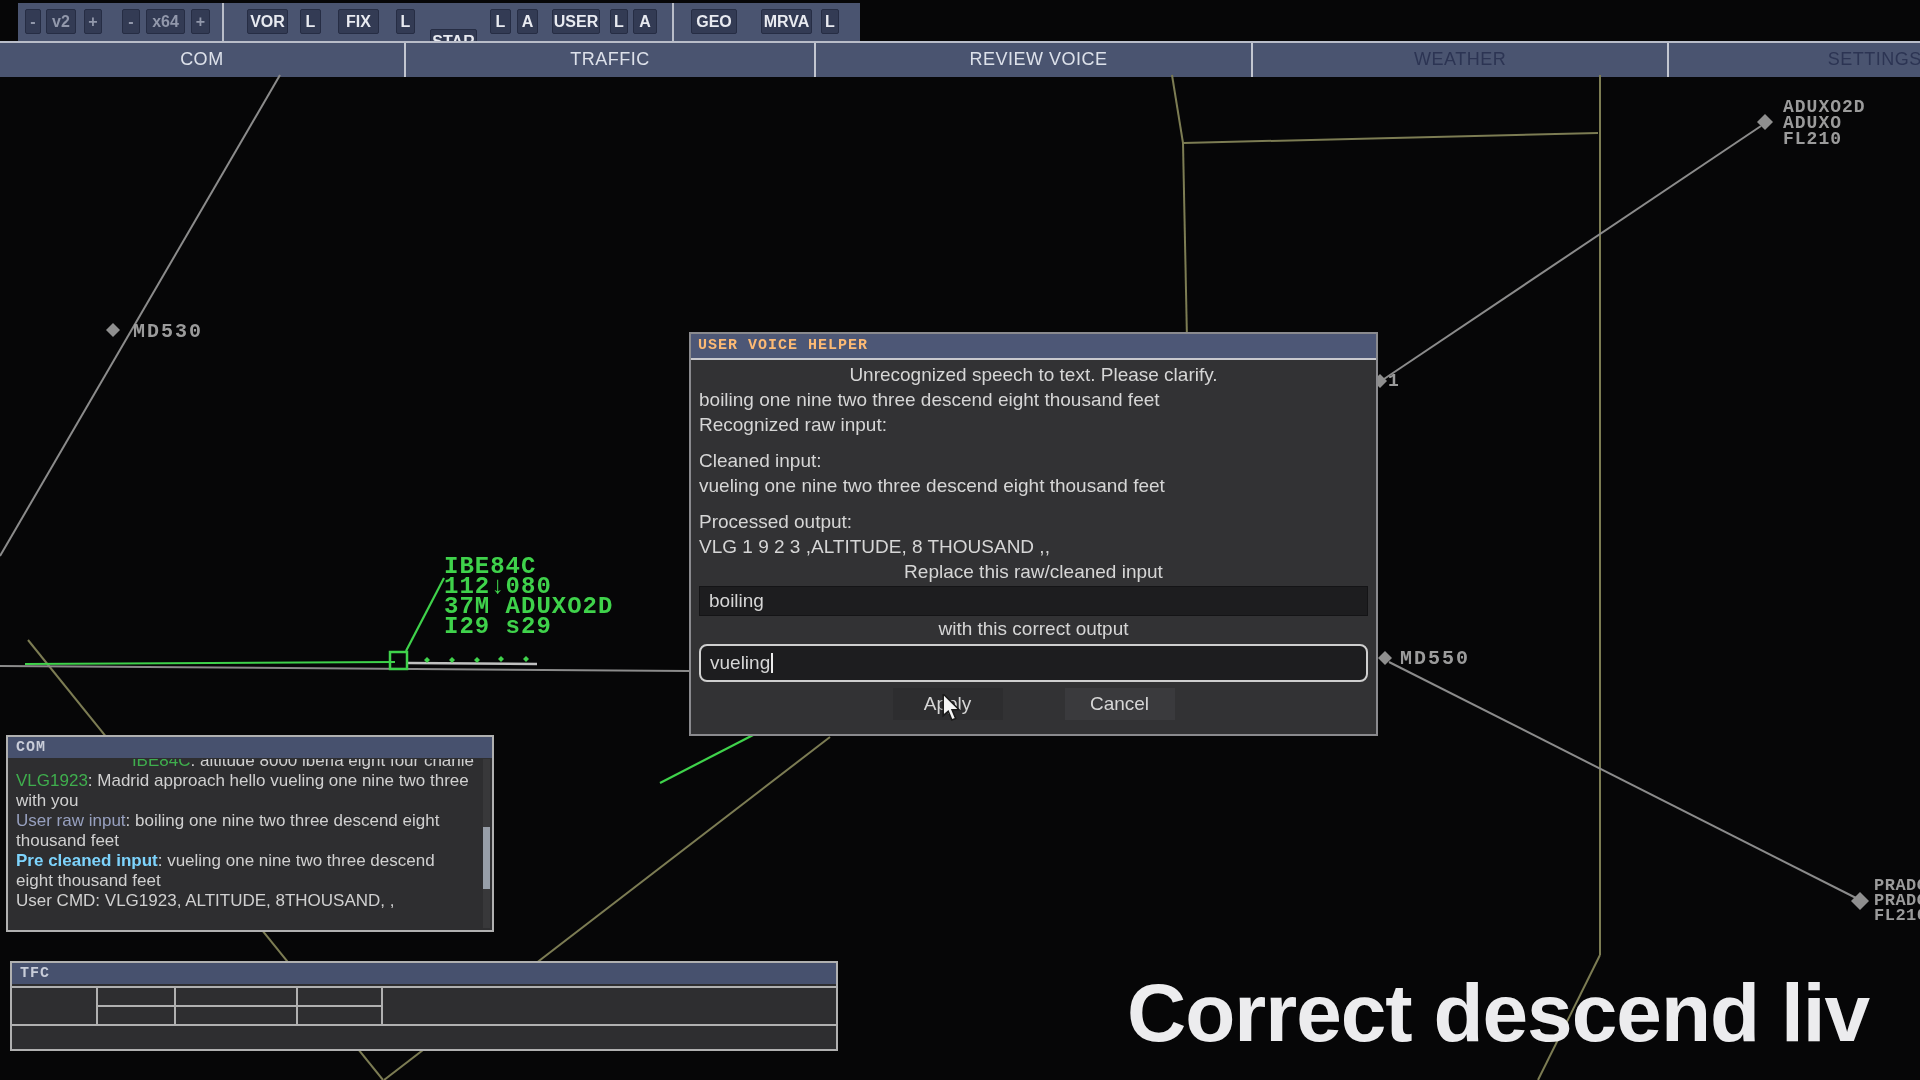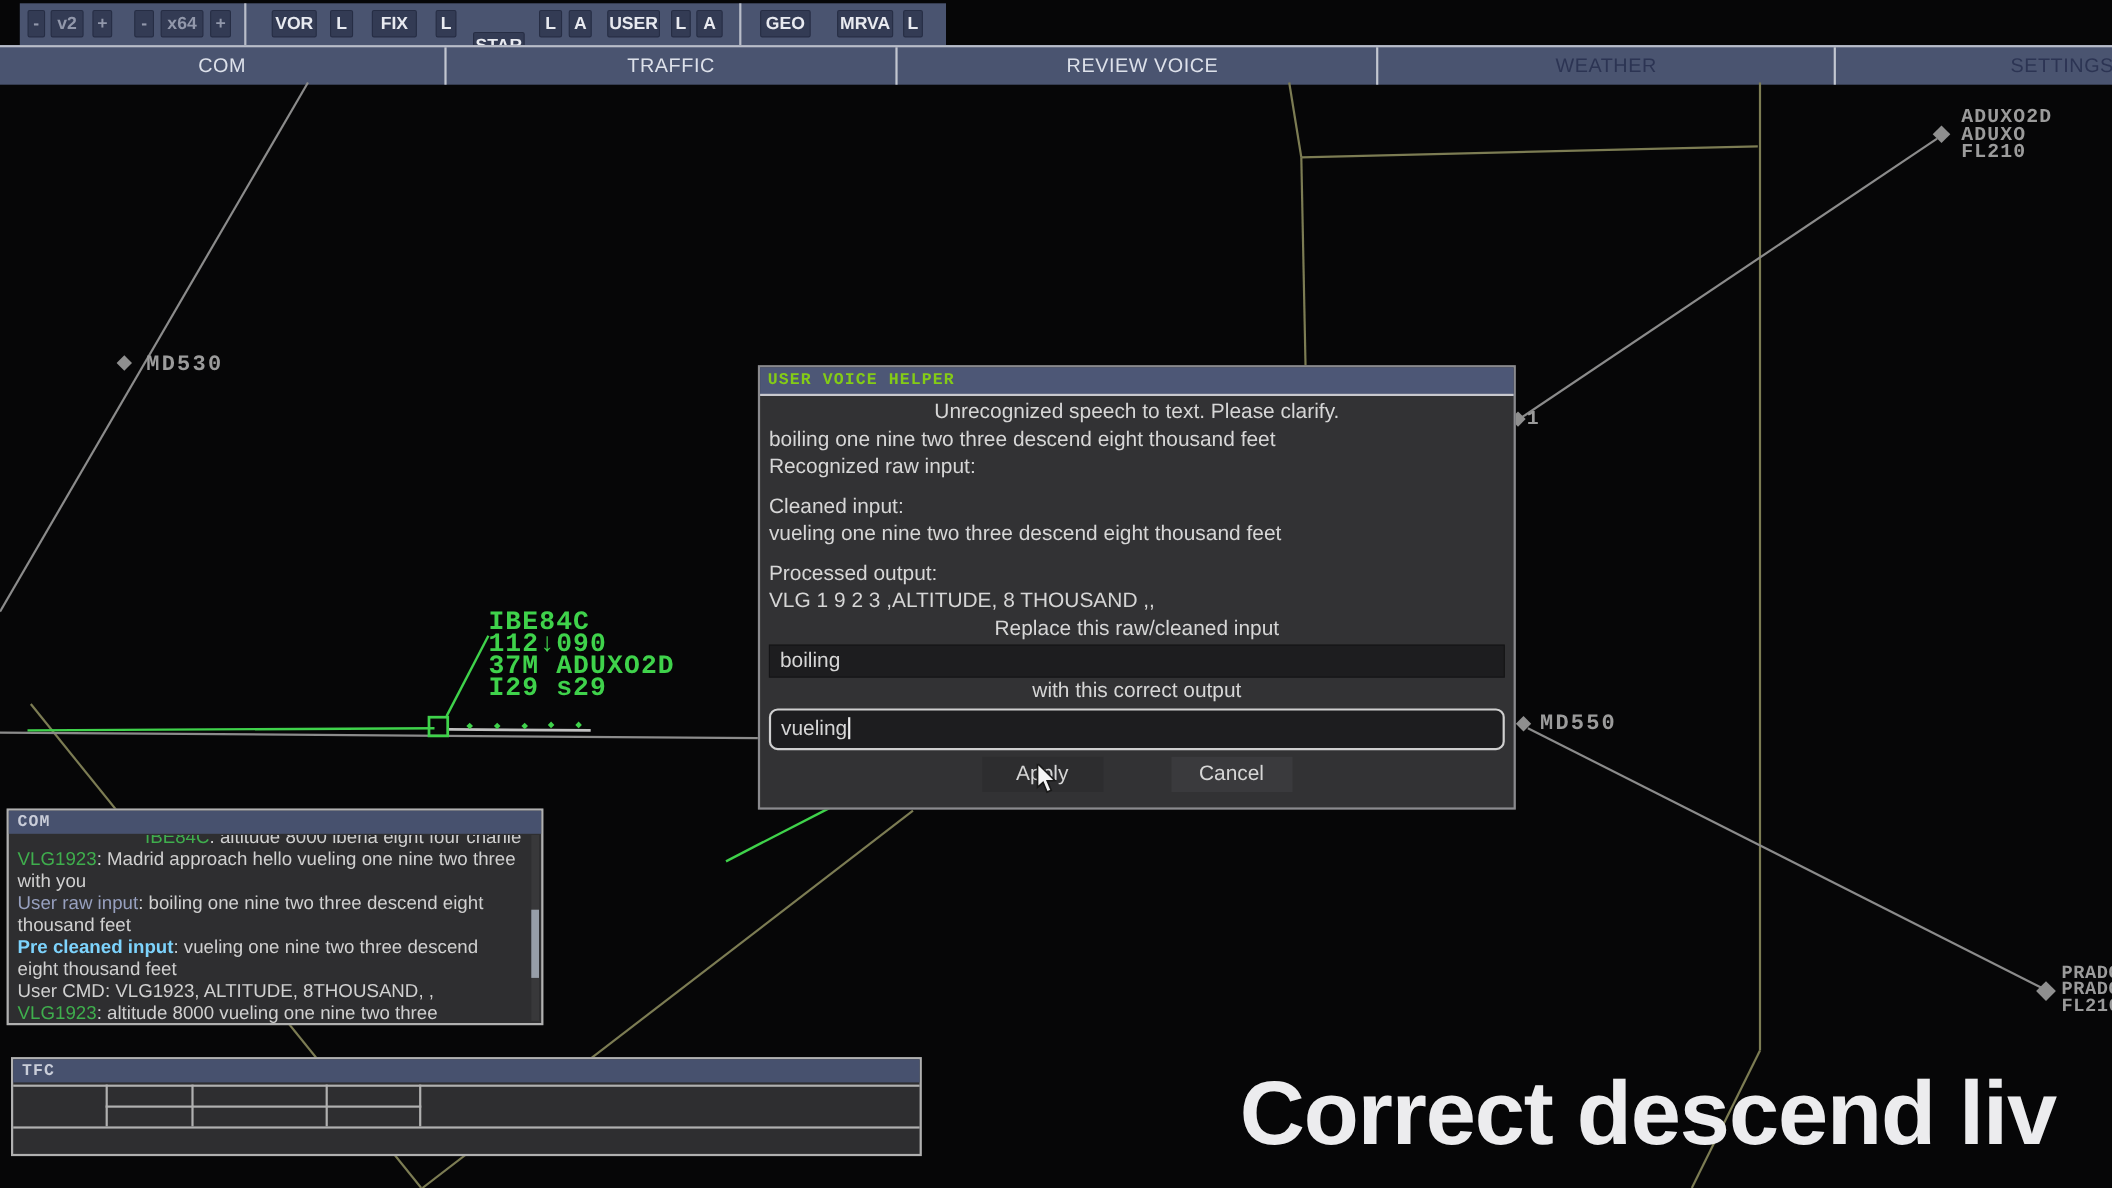--- a/index.html
+++ b/index.html
@@ -38,21 +38,21 @@
   .com-body p.clip{margin-top:-10px;text-align:right;}
   .cs{color:#3fae4d;}
   .lbl-blue{color:#97a0bf;}
   .lbl-gray{color:#7dd3fc;font-weight:bold;}
   .scroll-track{position:absolute;right:2px;top:22px;bottom:2px;width:7px;background:#38383a;}
   .scroll-thumb{position:absolute;right:2px;top:90px;width:7px;height:62px;background:#979ea8;}
   .gridline{position:absolute;background:#b0b0b0;}
   
   .dialog{left:689px;top:332px;width:689px;height:404px;background:#323234;
           border:2px solid #8a8a8e;box-sizing:border-box;z-index:6;}
-  .dialog-title{background:#4d5776;color:#84cc16;font-family:"Liberation Mono","DejaVu Sans Mono",monospace;
+  .dialog-title{background:#4d5776;color:#fdba74;font-family:"Liberation Mono","DejaVu Sans Mono",monospace;
                 font-weight:bold;font-size:15px;letter-spacing:1px;height:24px;line-height:24px;
                 padding-left:7px;border-bottom:2px solid #c9c9ce;}
   .dialog-body{padding:0 8px;color:#d6d6d6;font-size:19px;line-height:25px;}
   .center{text-align:center;}
   .msg{margin-top:2px;}
   .gap{margin-top:11px;}
   .dinput{box-sizing:border-box;height:30px;margin-top:2px;background:#1d1d1f;border:1px solid #141416;
           color:#d6d6d6;font-size:19px;line-height:28px;padding-left:9px;}
   .dinput.focused{height:38px;border:2px solid #cfcfcf;border-radius:8px;line-height:34px;margin-top:3px;}
   .caret{display:inline-block;width:2px;height:20px;background:#ececec;vertical-align:-4px;margin-left:1px;}
@@ -112,21 +112,21 @@
   <div>FL210</div>
 </div>
 <div class="abs wp wp-stack" style="left:1874px;top:878px;font-size:17px;line-height:15px;letter-spacing:.5px;">
   <div>PRADO</div>
   <div>PRADO</div>
   <div>FL210</div>
 </div>
 
 <div class="abs ac-label" style="left:444px;top:557px;">
   <div>IBE84C</div>
-  <div>112↓090</div>
+  <div>112↓080</div>
   <div>37M ADUXO2D</div>
   <div>I29 s29</div>
 </div>
 
 <div class="abs watermark">Correct descend liv</div>
 
 <div class="abs toolbar-strip"></div>
 <div class="tbtn dim" style="left:25px;width:16px;">-</div>
 <div class="tbtn dim" style="left:46px;width:30px;">v2</div>
 <div class="tbtn dim" style="left:84px;width:18px;">+</div>
@@ -158,21 +158,20 @@
 </div>
 
 <div class="abs panel" style="left:6px;top:735px;width:488px;height:197px;">
   <div class="panel-title">COM</div>
   <div class="com-body">
     <p class="clip"><span class="cs">IBE84C</span><span>: altitude 8000 iberia eight four charlie</span></p>
     <p><span class="cs">VLG1923</span><span>: Madrid approach hello vueling one nine two three with you</span></p>
     <p><span class="lbl-blue">User raw input</span><span>: boiling one nine two three descend eight thousand feet</span></p>
     <p><span class="lbl-gray">Pre cleaned input</span><span>: vueling one nine two three descend eight thousand feet</span></p>
     <p><span>User CMD</span><span>: VLG1923, ALTITUDE, 8THOUSAND, ,</span></p>
-    <p><span class="cs">VLG1923</span><span>: altitude 8000 vueling one nine two three</span></p>
   </div>
   <div class="scroll-track"></div>
   <div class="scroll-thumb"></div>
 </div>
 
 <div class="abs panel" style="left:10px;top:961px;width:828px;height:90px;">
   <div class="panel-title">TFC</div>
   <div>
     <div class="gridline" style="left:0;top:23px;width:824px;height:2px;"></div>
     <div class="gridline" style="left:84px;top:23px;width:2px;height:38px;"></div>

